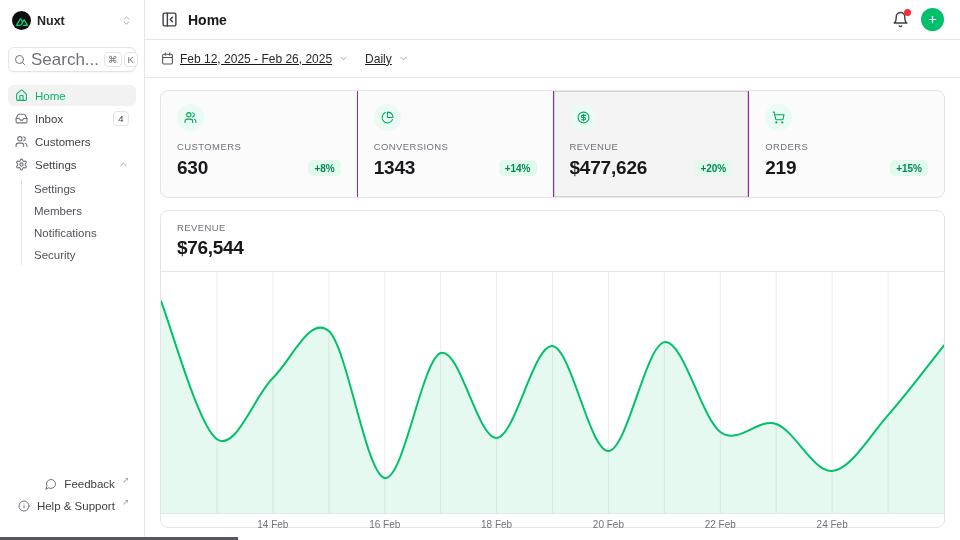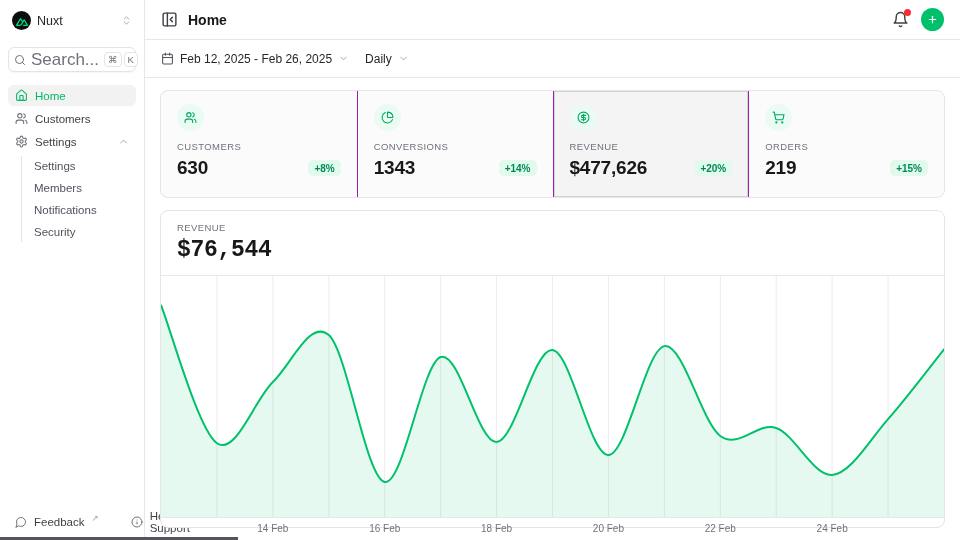--- a/index.html
+++ b/index.html
@@ -15,21 +15,21 @@
 
   
   .sidebar {
     width:145px; min-width:145px; height:100%;
     border-right:1px solid #e7e7e9;
     display:flex; flex-direction:column;
     padding:8px; background:#fff;
   }
   .org-row { display:flex; align-items:center; gap:6px; padding:3px 4px; border-radius:6px; cursor:pointer; }
   .org-logo { width:19px; height:19px; border-radius:50%; background:#0d0e10; display:flex; align-items:center; justify-content:center; }
-  .org-name { font-size:12.5px; font-weight:400; color:#26272b; }
+  .org-name { font-size:12.5px; font-weight:700; color:#26272b; }
   .muted-chevron { color:#9f9fa9; margin-left:auto; }
 
   .search-box {
     margin-top:14px; height:25px; border:1px solid #e4e4e7; border-radius:6px;
     display:flex; align-items:center; gap:5px; padding:0 5px;
     color:#71717b; background:#fff; box-shadow:0 1px 1px rgba(0,0,0,.03); cursor:text;
   }
   .search-box .ph { font-size:17px; }
   .kbd-group { margin-left:auto; display:flex; gap:2px; }
   .kbd {
@@ -45,40 +45,40 @@
   .nav-item.active { background:#f2f2f3; color:#00b965; }
   .nav-item .nv-icn { display:flex; color:#71717b; }
   .nav-item.active .nv-icn { color:#00b965; }
   .count-badge {
     margin-left:auto; border:1px solid #e4e4e7; border-radius:4px; background:#fff;
     font-size:9.5px; color:#3f3f46; padding:1px 4.5px; line-height:1.2;
   }
   .sub-list { margin:2px 0 2px 13px; border-left:1px solid #e4e4e7; padding-left:0; display:flex; flex-direction:column; gap:2px; }
   .sub-item { display:flex; align-items:center; height:20px; padding:0 12px; font-size:11.5px; color:#52525c; border-radius:6px; cursor:pointer; }
 
-  .sidebar-footer { margin-top:auto; display:flex; flex-direction:row; gap:18px;align-items:flex-end; }
+  .sidebar-footer { margin-top:auto; display:flex; flex-direction:column; gap:2px;align-items:flex-end; }
   .foot-link { display:flex; align-items:flex-start; gap:7px; height:20px; padding:0 7px; align-items:center; color:#3f3f46; font-size:11.5px; font-weight:500; border-radius:6px; cursor:pointer; }
   .foot-link .nv-icn { color:#71717b; display:flex; }
   .ext-arrow { font-size:8.5px; color:#9f9fa9; align-self:flex-start; line-height:1.6; }
   .sb-divider { border-top:1px solid #ececee; margin:7px -8px 6px; }
   .user-row { display:flex; align-items:center; gap:6px; padding:3px 6px; border-radius:6px; cursor:pointer; }
   .avatar { width:17px; height:17px; border-radius:50%; background:radial-gradient(circle at 35% 30%, #6b6f76 0%, #2c2e33 55%, #101114 100%); }
   .user-name { font-size:11.5px; font-weight:500; color:#26272b; white-space:nowrap; }
 
   
   .main { flex:1; display:flex; flex-direction:column; min-width:0; }
   .topbar { height:40px; border-bottom:1px solid #e7e7e9; display:flex; align-items:center; padding:0 16px; gap:10px; }
   .panel-btn { display:flex; color:#3f3f46; cursor:pointer; }
   .page-title { font-size:14px; font-weight:700; color:#18181b; }
   .topbar-right { margin-left:auto; display:flex; align-items:center; gap:10px; }
   .bell-btn { position:relative; display:flex; color:#3f3f46; cursor:pointer; padding:2px; }
   .bell-dot { position:absolute; top:0; right:0; width:7px; height:7px; border-radius:50%; background:#fb2c36; }
   .plus-btn { width:23px; height:23px; border-radius:50%; background:#00c16a; display:flex; align-items:center; justify-content:center; color:#fff; cursor:pointer; border:none; }
 
-  .toolbar { height:38px; border-bottom:1px solid #e7e7e9; display:flex; align-items:center; padding:0 16px; gap:16px; }
+  .toolbar { height:38px; border-bottom:1px solid #e7e7e9; display:flex; align-items:center; padding:0 16px; gap:16px;text-decoration:underline; }
   .tb-group { display:flex; align-items:center; gap:6px; cursor:pointer; color:#3f3f46; }
   .tb-label { font-size:12px; font-weight:500; color:#26272b; }
   .tb-chev { color:#9f9fa9; display:flex; }
 
   .content { flex:1; padding:12px 15px; display:flex; flex-direction:column; gap:12px; min-height:0; }
 
   
   .stats { display:grid; grid-template-columns:1fr 1fr 1fr 1fr; border:1px solid #e5e5e7; border-radius:8px; background:#fbfbfc; height:108px; overflow:hidden; }
   .stat-card { padding:13px 16px; cursor:pointer; border-left:1px solid #a21caf; position:relative; }
   .stat-card:first-child { border-left:none; }
@@ -86,21 +86,21 @@
   .stat-icon-wrap { width:27px; height:27px; border-radius:50%; background:#e9fbf2; color:#00a860; display:flex; align-items:center; justify-content:center; margin-bottom:10px; }
   .stat-label { font-size:9.5px; font-weight:500; letter-spacing:.4px; color:#71717b; margin-bottom:5px; }
   .stat-value-row { display:flex; align-items:center; gap:7px;justify-content:space-between; }
   .stat-value { font-size:19px; font-weight:700; color:#18181b; letter-spacing:-.2px; }
   .pct-badge { background:#e2f9ed; color:#008a52; font-size:10px; font-weight:600; padding:2.5px 6px; border-radius:5px; }
 
   
   .chart-card { border:1px solid #e5e5e7; border-radius:8px; background:#fff; display:flex; flex-direction:column; flex:1; min-height:0; }
   .chart-head { padding:11px 16px 12px; }
   .chart-label { font-size:9.5px; font-weight:500; letter-spacing:.4px; color:#71717b; margin-bottom:4px; }
-  .chart-value { font-size:23px; font-weight:700; color:#18181b; letter-spacing:-.3px;font-family:Liberation Mono, monospace; }
+  .chart-value { font-size:19px; font-weight:700; color:#18181b; letter-spacing:-.3px; }
   .plot-wrap { border-top:1px solid #e7e7e9; border-bottom:1px solid #e7e7e9; height:243px; position:relative; }
   .plot-wrap svg { width:100%; height:100%; }
   .x-axis { position:relative; height:21px; }
   .x-axis .tick { position:absolute; top:5px; transform:translateX(-50%); font-size:10px; color:#71717b; white-space:nowrap; }
 
   .h-scroll-thumb { position:fixed; left:0; bottom:0; width:238px; height:3px; background:#55555e; z-index:10; }
 </style>
 </head>
 <body>
 
@@ -139,20 +139,30 @@
     <div class="nav-item active">
       <span class="nv-icn">
         <svg class="icn" width="13" height="13" viewBox="0 0 24 24">
             <path d="M15 21v-8a1 1 0 0 0-1-1h-4a1 1 0 0 0-1 1v8"></path>
             <path d="M3 10a2 2 0 0 1 .709-1.528l7-6a2 2 0 0 1 2.582 0l7 6A2 2 0 0 1 21 10v9a2 2 0 0 1-2 2H5a2 2 0 0 1-2-2z"></path>
           </svg>
       </span>
       <span>Home</span>
     </div>
 
+    <div class="nav-item">
+      <span class="nv-icn">
+        <svg class="icn" width="13" height="13" viewBox="0 0 24 24">
+            <polyline points="22 12 16 12 14 15 10 15 8 12 2 12"></polyline>
+            <path d="M5.45 5.11 2 12v6a2 2 0 0 0 2 2h16a2 2 0 0 0 2-2v-6l-3.45-6.89A2 2 0 0 0 16.76 4H7.24a2 2 0 0 0-1.79 1.11z"></path>
+          </svg>
+      </span>
+      <span>Inbox</span>
+      <span class="count-badge">4</span>
+    </div>
 
     <div class="nav-item">
       <span class="nv-icn">
         <svg class="icn" width="13" height="13" viewBox="0 0 24 24">
             <path d="M16 21v-2a4 4 0 0 0-4-4H6a4 4 0 0 0-4 4v2"></path>
             <circle cx="9" cy="7" r="4"></circle>
             <path d="M22 21v-2a4 4 0 0 0-3-3.87"></path>
             <path d="M16 3.13a4 4 0 0 1 0 7.75"></path>
           </svg>
       </span>

